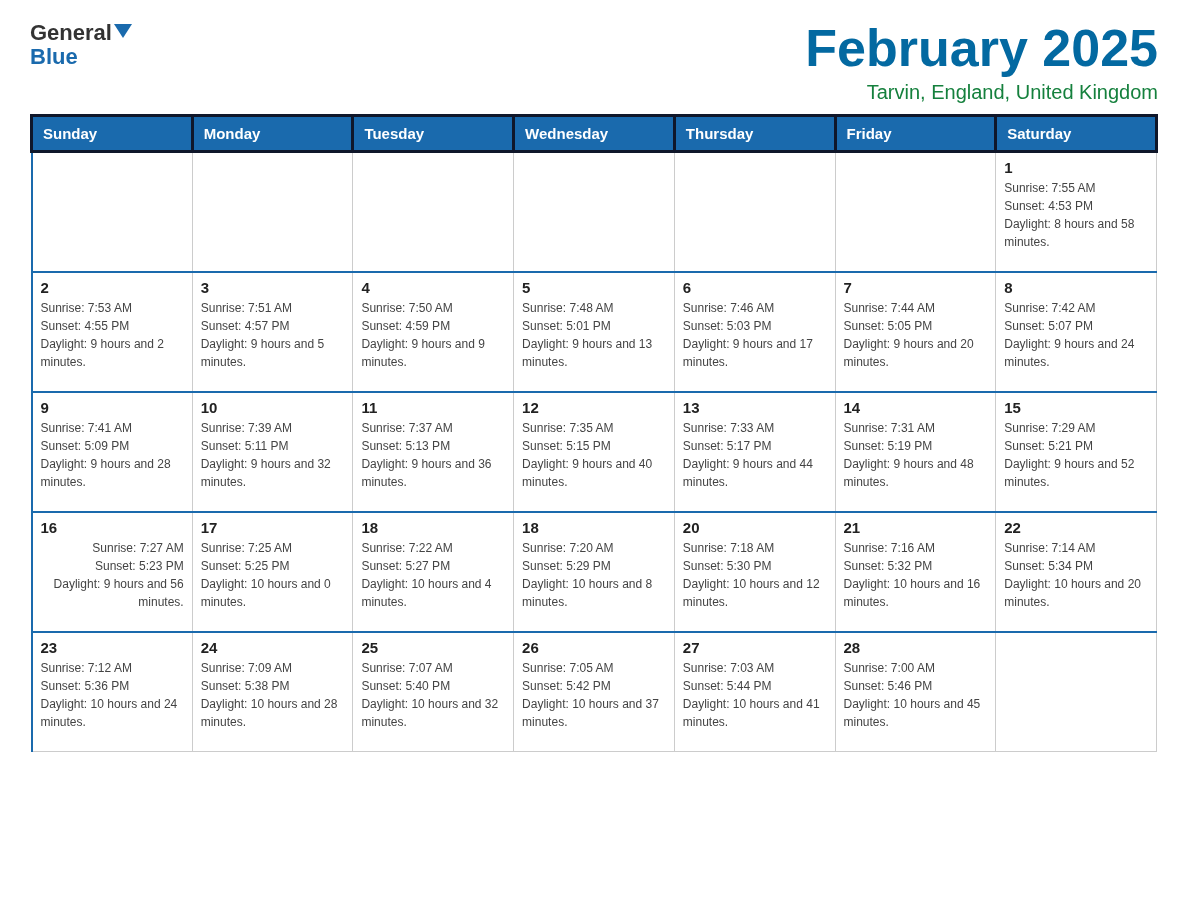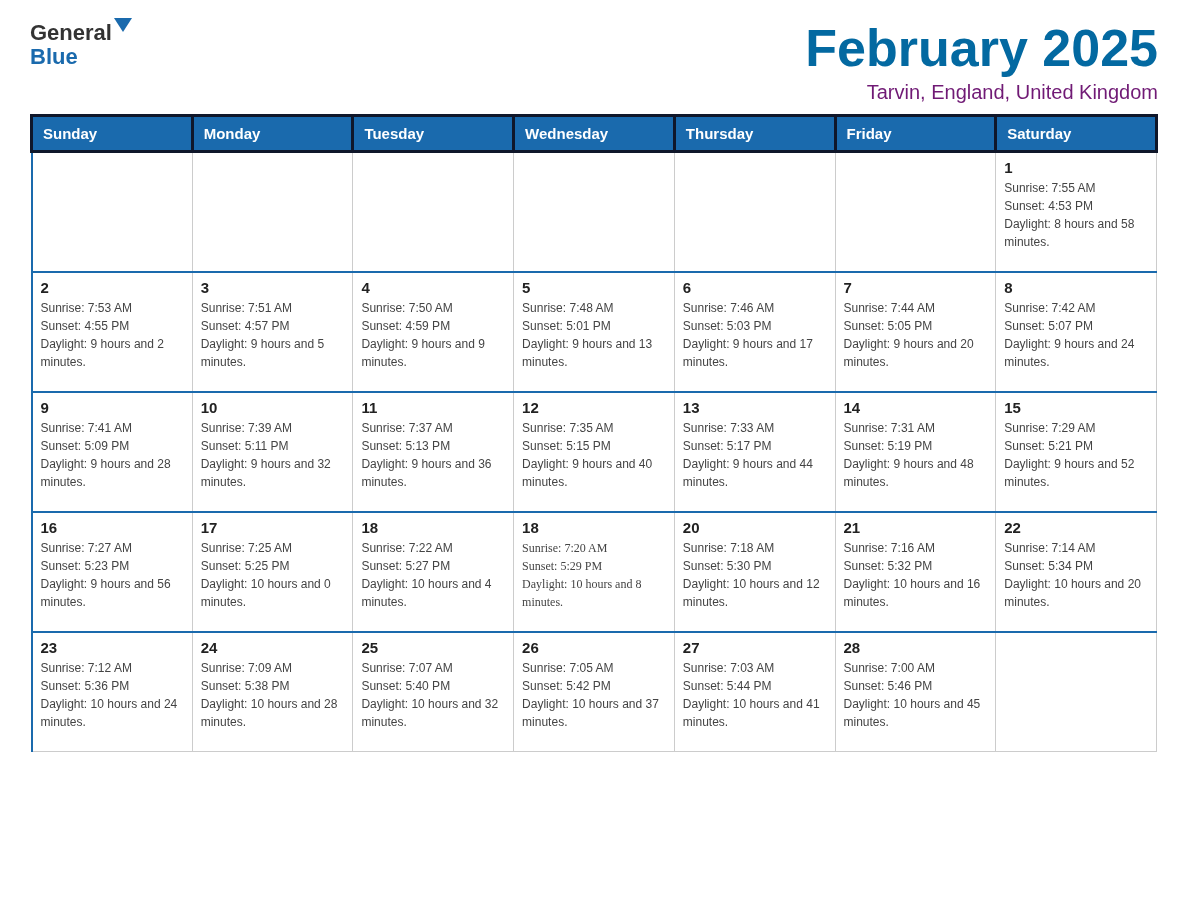--- a/index.html
+++ b/index.html
@@ -42,21 +42,21 @@
       text-align: right;
     }
     .month-title {
       font-size: 52px;
       font-weight: bold;
       color: #0369a1;
       line-height: 1.1;
     }
     .location {
       font-size: 20px;
-      color: #701a75;
+      color: #15803d;
       margin-top: 4px;
     }
     .calendar {
       width: 100%;
       border-collapse: collapse;
       margin-top: 10px;
     }
     .calendar thead th {
       background-color: #1a6aad;
       color: #fff;
@@ -97,21 +97,21 @@
     }
     .calendar tbody tr {
       border-top: 2px solid #1a6aad;
     }
   </style>
 </head>
 <body>
 
 <div class="header">
   <div class="logo">
-    <div style="display:flex; align-items:flex-start;">
+    <div style="display:flex; align-items:center;">
       <span class="logo-text">General</span>
       <span class="logo-triangle"></span>
     </div>
     <span class="logo-text" style="color:#1a6aad; font-size:22px; font-weight:bold; margin-top:-2px;">Blue</span>
   </div>
   <div class="title-section">
     <div class="month-title">February 2025</div>
     <div class="location">Tarvin, England, United Kingdom</div>
   </div>
 </div>
@@ -227,39 +227,39 @@
         <td>
           <span class="day-number">15</span>
           <div class="day-info" style="white-space: pre-line;">Sunrise: 7:29 AM
 Sunset: 5:21 PM
 Daylight: 9 hours and 52 minutes.</div>
         </td>
       </tr>
       <tr>
         <td>
           <span class="day-number">16</span>
-          <div class="day-info" style="white-space: pre-line;">Sunrise: 7:27 AM
+          <div class="day-info" style="white-space: pre-line; text-align: right;">Sunrise: 7:27 AM
 Sunset: 5:23 PM
 Daylight: 9 hours and 56 minutes.</div>
         </td>
         <td>
           <span class="day-number">17</span>
           <div class="day-info" style="white-space: pre-line;">Sunrise: 7:25 AM
 Sunset: 5:25 PM
 Daylight: 10 hours and 0 minutes.</div>
         </td>
         <td>
           <span class="day-number">18</span>
           <div class="day-info" style="white-space: pre-line;">Sunrise: 7:22 AM
 Sunset: 5:27 PM
 Daylight: 10 hours and 4 minutes.</div>
         </td>
         <td>
           <span class="day-number">18</span>
-          <div class="day-info" style="white-space: pre-line; font-family: Liberation Serif, serif;">Sunrise: 7:20 AM
+          <div class="day-info" style="white-space: pre-line;">Sunrise: 7:20 AM
 Sunset: 5:29 PM
 Daylight: 10 hours and 8 minutes.</div>
         </td>
         <td>
           <span class="day-number">20</span>
           <div class="day-info" style="white-space: pre-line;">Sunrise: 7:18 AM
 Sunset: 5:30 PM
 Daylight: 10 hours and 12 minutes.</div>
         </td>
         <td>

